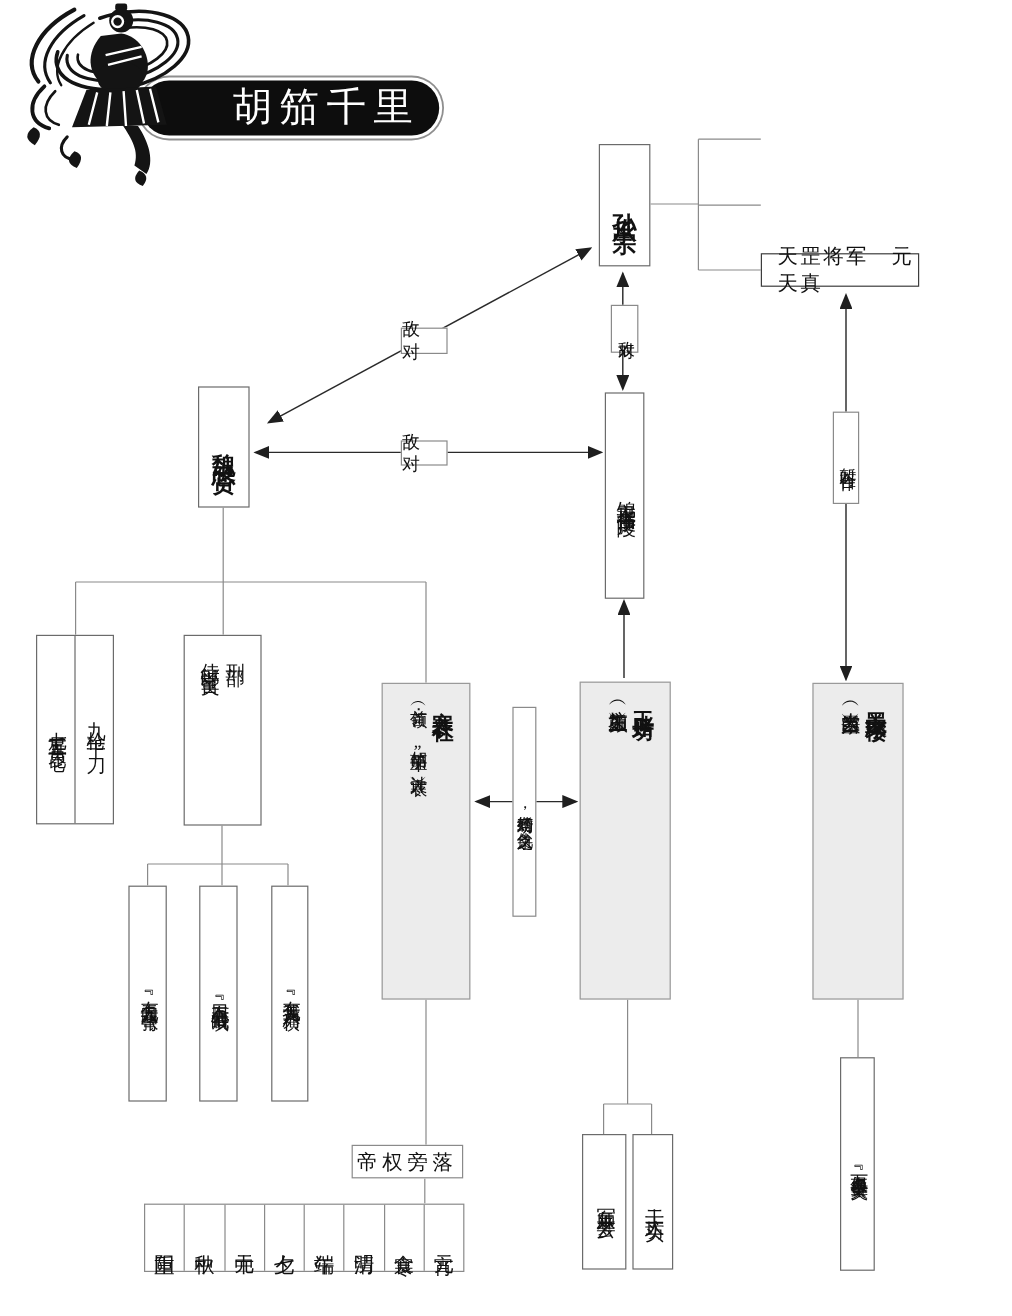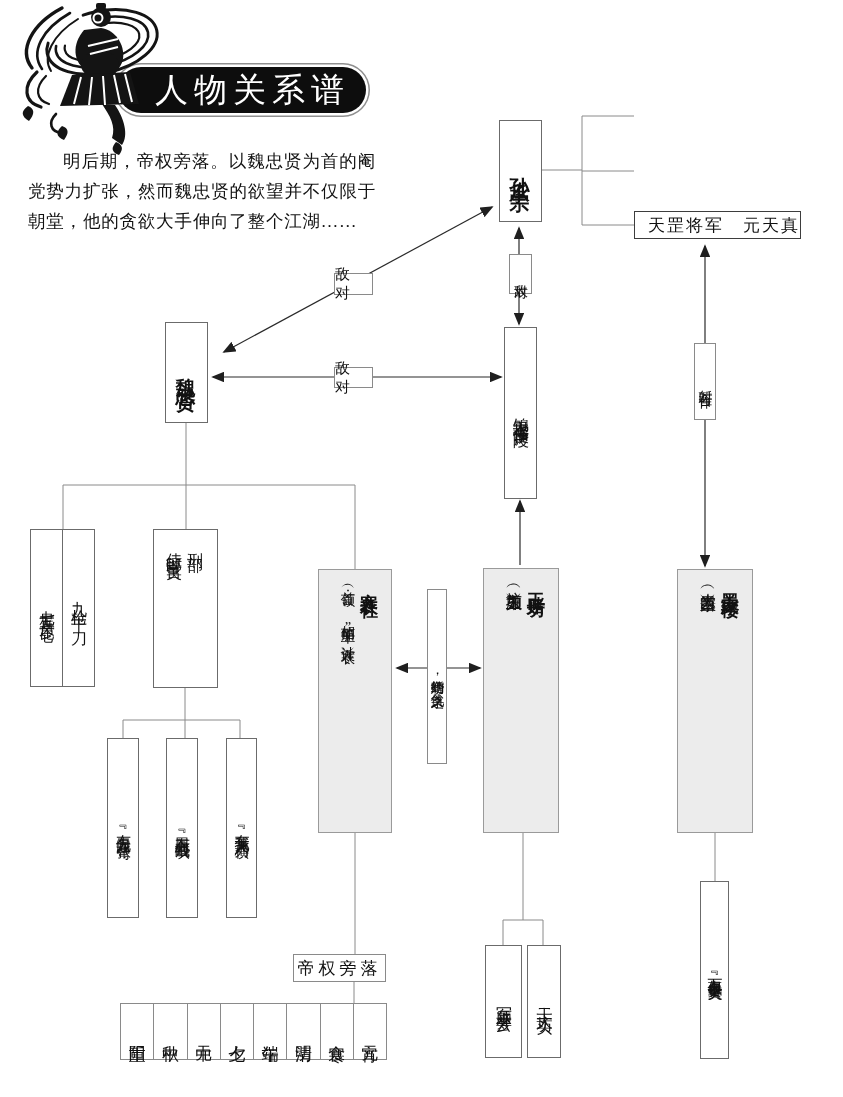--- a/index.html
+++ b/index.html
@@ -112,29 +112,28 @@
       <path d="M112 140 q-8 9 3 13 q7 -9 -3 -13 Z"></path>
     </g>
     <g stroke="#ffffff" stroke-width="2" fill="none">
       <circle cx="94" cy="16" r="4.5"></circle>
       <path d="M84 44 L114 37 M86 52 L114 45"></path>
       <path d="M77 75 L70 102 M88 75 L85 103 M99 74 L101 103 M110 73 L116 101 M121 72 L128 100"></path>
     </g>
   </svg>
 
   <div class="banner">
-    <span>人物关系谱</span>
-  </div>
-
-  <p class="intro">明后期，帝权旁落。以魏忠贤为首的阉党势力扩张，然而魏忠贤的欲望并不仅限于朝堂，他的贪欲大手伸向了整个江湖……</p>
+    <span>胡笳千里</span>
+  </div>
+
 
   <div class="box" style="left:499px; top:120px; width:43px; height:102px;">
     <span class="v bold" style="font-size:20px; letter-spacing:7px;">孙承宗</span>
   </div>
-  <div class="box" style="left:634px; top:211px; width:167px; height:28px; justify-content:flex-start; padding-left:13px; font-size:17px; letter-spacing:2px; border-color:#3d3d3d;">
+  <div class="box" style="left:634px; top:211px; width:132px; height:28px; justify-content:flex-start; padding-left:13px; font-size:17px; letter-spacing:2px; border-color:#3d3d3d;">
     <span>天罡将军　元天真</span>
   </div>
 
   <div class="box" style="left:165px; top:322px; width:43px; height:101px;">
     <span class="v bold" style="font-size:20px; letter-spacing:7px;">魏忠贤</span>
   </div>
   <div class="box" style="left:504px; top:327px; width:33px; height:172px;">
     <span class="v" style="font-size:16px; letter-spacing:2px;">锦衣卫指挥使卢陵</span>
   </div>
 

